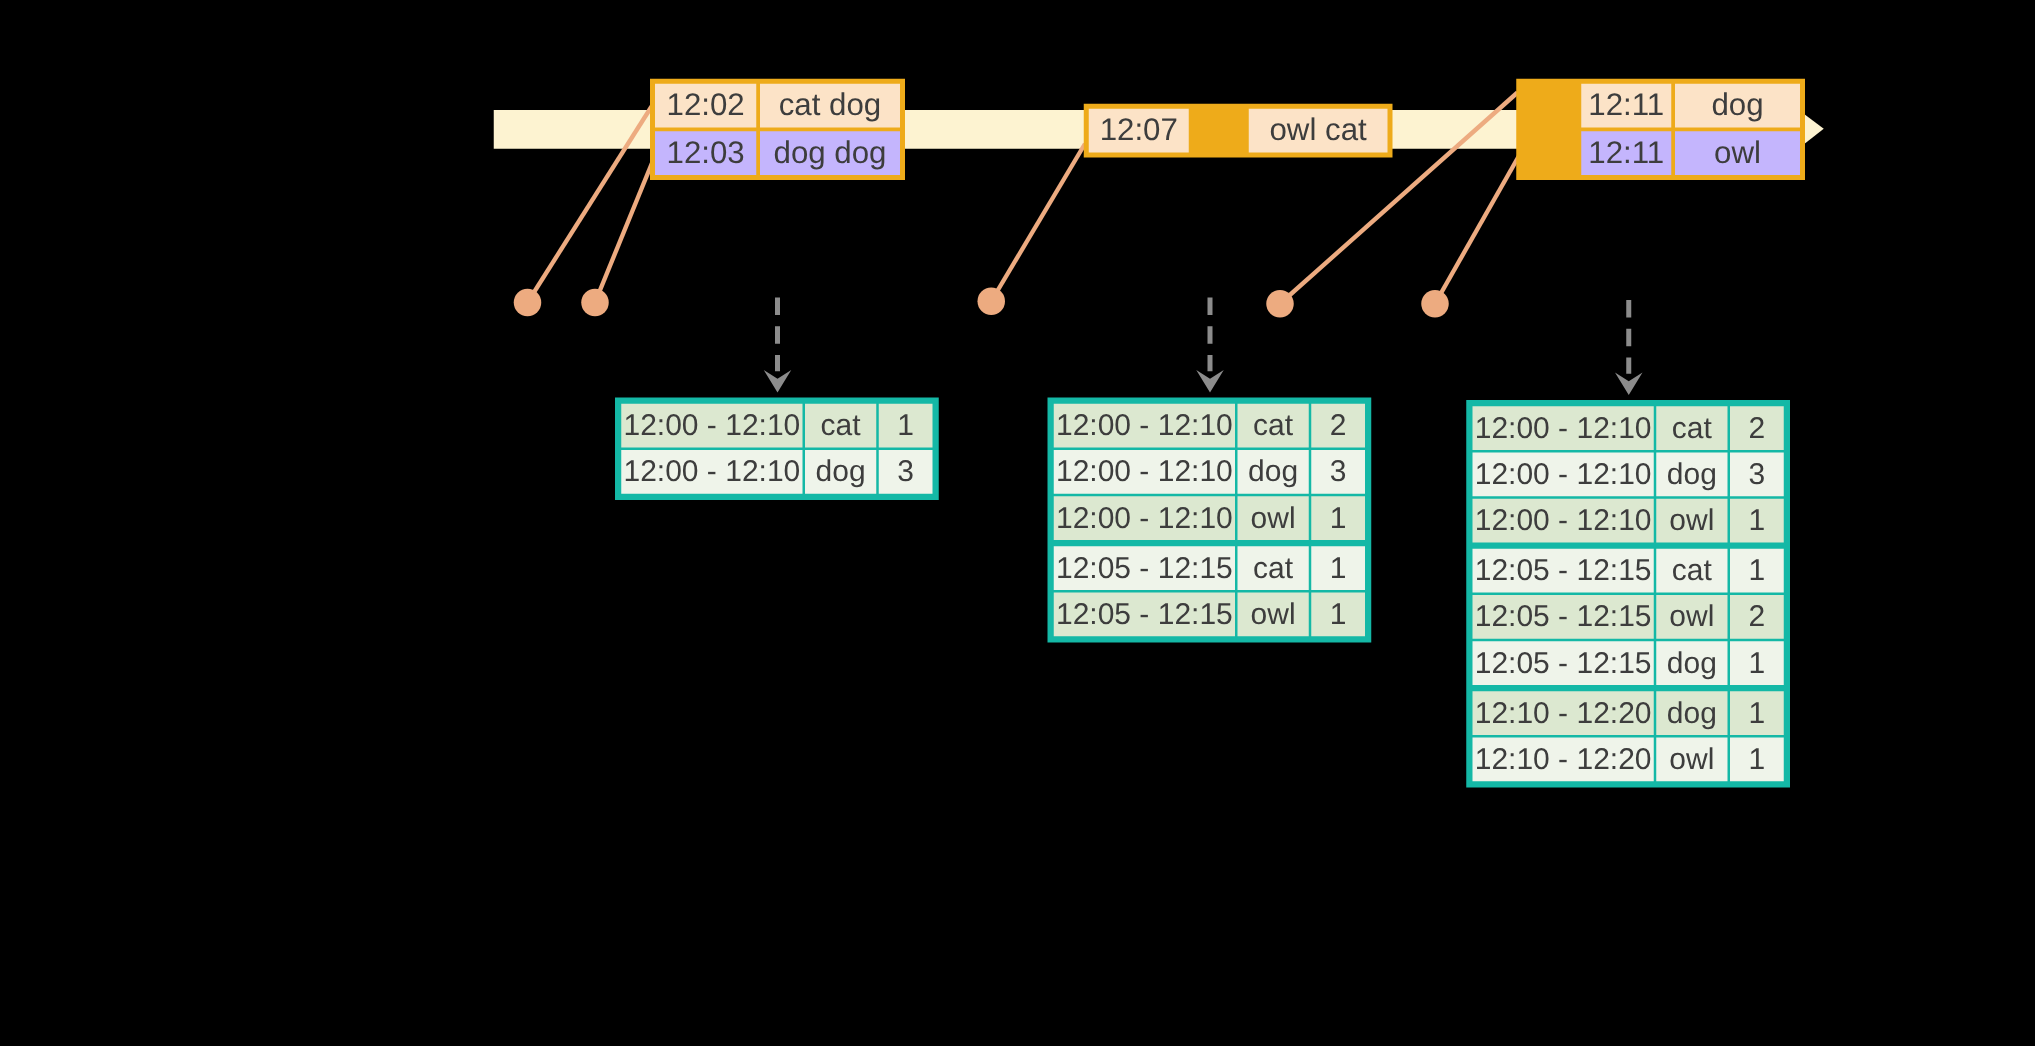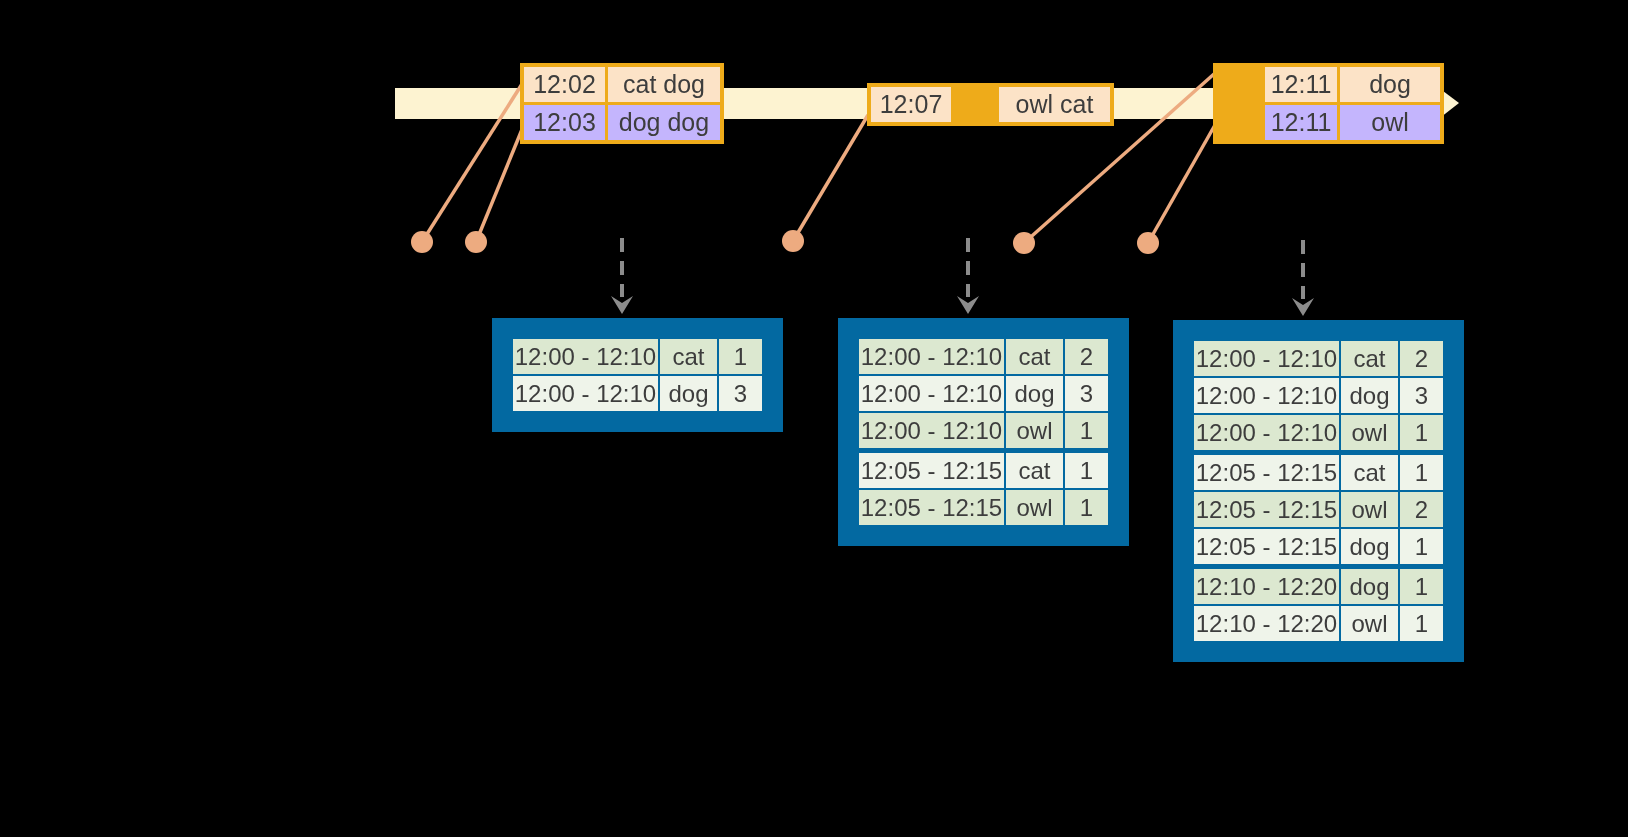--- a/index.html
+++ b/index.html
@@ -28,21 +28,21 @@
     height:35px; line-height:35px; text-align:center; font-size:25px;
     background:#c4b5fd;
   }
   .etable .row.dark .cell { background:#fce3c7; }
   #events-1 { left:520px; top:63px; }
   #events-2 { left:867px; top:83px; }
   #events-3 { left:1213px; top:63px; }
 
   
   .gtable {
-    position:absolute; z-index:2; background:#0369a1; padding:21px;
+    position:absolute; z-index:2; background:#14b8a6; padding:5px;
     display:flex; flex-direction:column; gap:2px;
   }
   .gtable .row { display:grid; grid-template-columns:145px 57px 43px; gap:2px; }
   .gtable .row.group-start { margin-top:3px; }
   .gtable .cell {
     height:35px; line-height:35px; text-align:center; font-size:24px;
     background:#eff4ea;
   }
   .gtable .row.dark .cell { background:#dce8d0; }
   #result-1 { left:492px; top:318px; }

